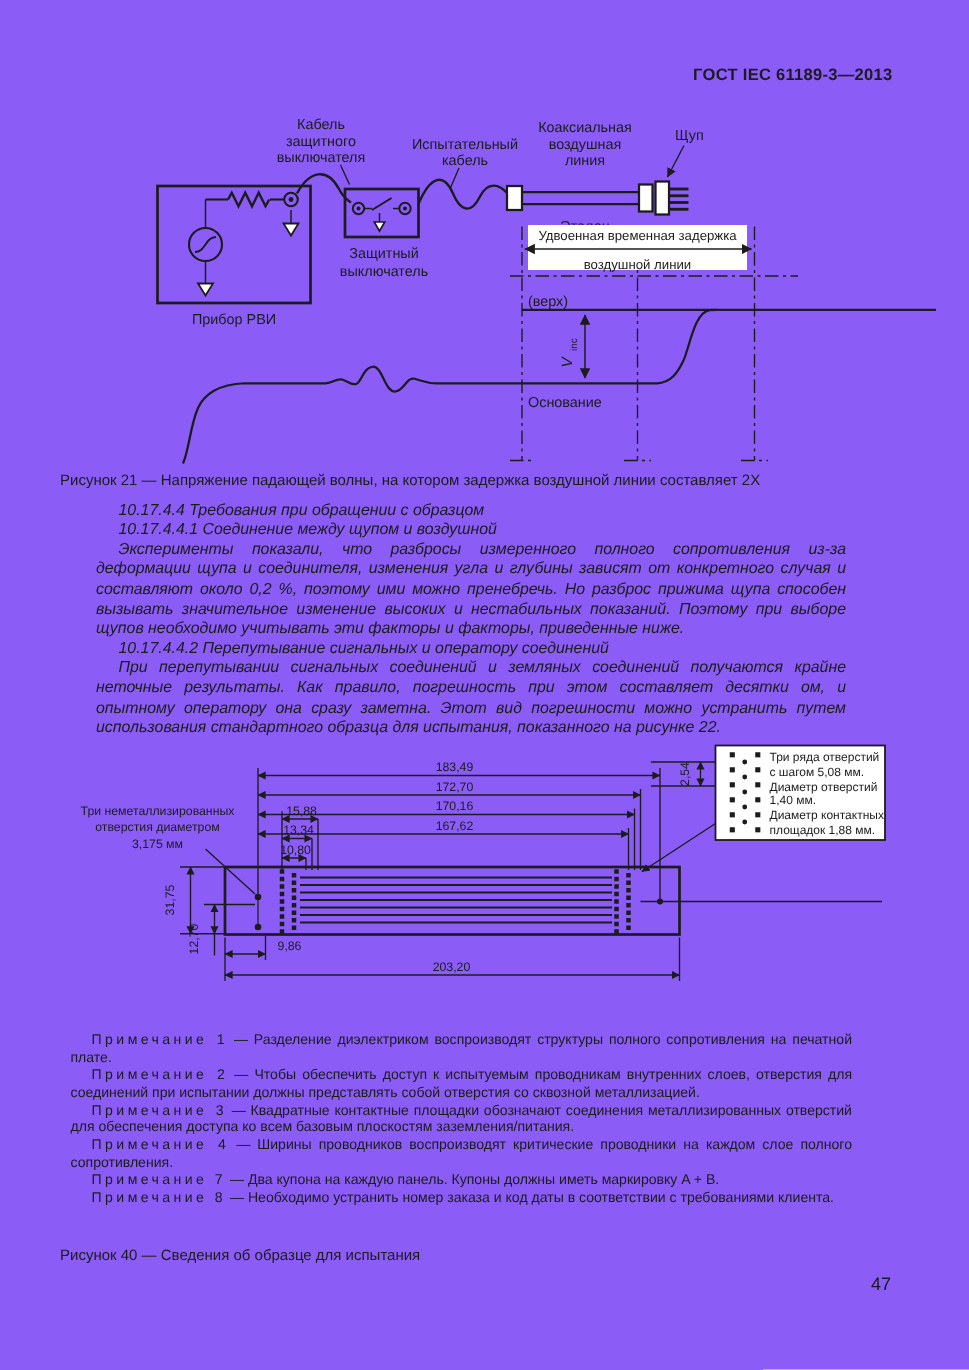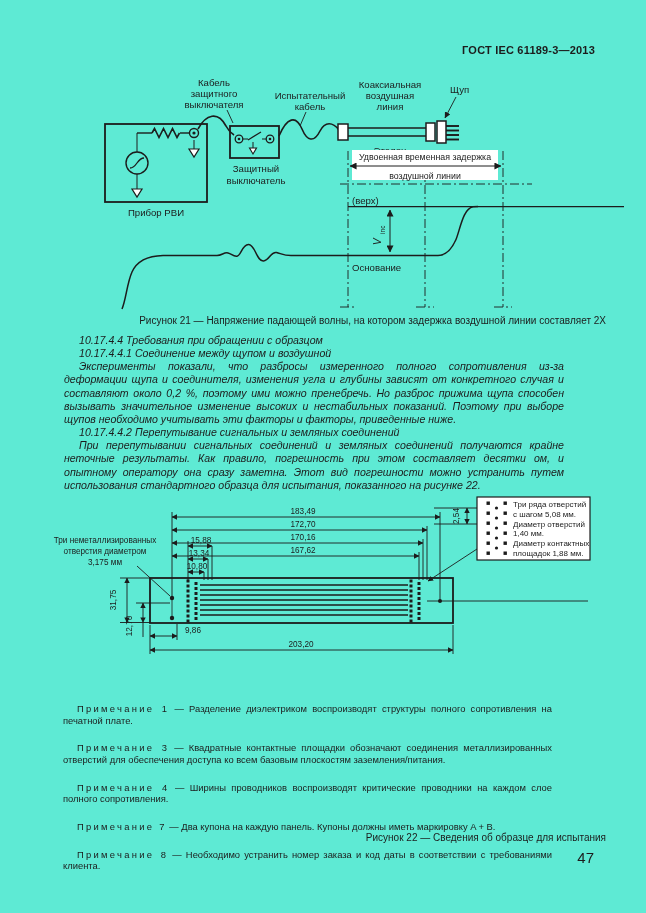--- a/index.html
+++ b/index.html
@@ -1,29 +1,29 @@
 <!DOCTYPE html>
 <html><head>
 <meta charset="utf-8">
 <style>
   html,body{margin:0;padding:0;background:#e8e8e8;}
-  .page{position:relative;width:646px;height:913px;background:#5eead4;overflow:hidden;
+  .page{position:relative;width:646px;height:913px;background:#8b5cf6;overflow:hidden;
         font-family:"Liberation Sans",sans-serif;color:#1c1c1c;}
   .hdr{position:absolute;top:44px;right:51px;font-size:11px;font-weight:bold;letter-spacing:.2px;}
-  .cap{position:absolute;left:40px;width:566px;text-align:right;font-size:10px;}
+  .cap{position:absolute;left:40px;width:566px;text-align:left;font-size:10px;}
   .cap21{top:315px;}
   .cap22{top:832px;}
   .body-text{position:absolute;top:334px;left:64px;width:500px;font-size:10.6px;
              line-height:13.15px;text-align:justify;}
   .body-text p,.body-text h4{margin:0;padding:0;font-size:10.6px;font-weight:normal;text-indent:15px;font-style:italic;}
   .notes{position:absolute;top:687px;left:47px;width:521px;font-size:9.4px;line-height:11.65px;
          text-align:justify;}
-  .note{margin:16px;text-indent:14px;}
+  .note{margin:0;text-indent:14px;}
   .note-label{letter-spacing:2.3px;}
-  .pagenum{position:absolute;top:849px;right:52px;font-size:15px;}
+  .pagenum{position:absolute;top:849px;right:52px;font-size:12px;}
   svg{position:absolute;left:0;}
   svg text{font-family:"Liberation Sans",sans-serif;fill:#1c1c1c;}
   .s1{top:60px;}
   .s2{top:495px;}
 </style>
 </head>
 <body>
 
 <div class="page">
 
@@ -141,21 +141,21 @@
 
     <text x="352" y="271" font-size="9.6">Основание</text>
   </svg>
 
   <div class="cap cap21">Рисунок 21 — Напряжение падающей волны, на котором задержка воздушной линии составляет 2X</div>
 
   <div class="body-text">
     <h4>10.17.4.4 Требования при обращении с образцом</h4>
     <h4>10.17.4.4.1 Соединение между щупом и воздушной</h4>
     <p>Эксперименты показали, что разбросы измеренного полного сопротивления из-за деформации щупа и соединителя, изменения угла и глубины зависят от конкретного случая и составляют около 0,2 %, поэтому ими можно пренебречь. Но разброс прижима щупа способен вызывать значительное изменение высоких и нестабильных показаний. Поэтому при выборе щупов необходимо учитывать эти факторы и факторы, приведенные ниже.</p>
-    <h4>10.17.4.4.2 Перепутывание сигнальных и земляных соединений</h4>
+    <h4>10.17.4.4.2 Перепутывание сигнальных и оператору соединений</h4>
     <p>При перепутывании сигнальных соединений и земляных соединений получаются крайне неточные результаты. Как правило, погрешность при этом составляет десятки ом, и опытному оператору она сразу заметна. Этот вид погрешности можно устранить путем использования стандартного образца для испытания, показанного на рисунке 22.</p>
   </div>
 
   <svg class="s2" width="646" height="170" viewBox="0 495 646 170">
 
     <rect x="150" y="578" width="303" height="45" fill="none" stroke="#1c1c1c" stroke-width="1.8"></rect>
 
     <g fill="#1c1c1c">
       <circle cx="172" cy="598" r="2.2"></circle>
       <circle cx="172" cy="618" r="2.2"></circle>
@@ -310,23 +310,24 @@
       <line x1="177" y1="624" x2="177" y2="640"></line>
       <line x1="150" y1="636" x2="177" y2="636" marker-start="url(#aS2)" marker-end="url(#aE2)"></line>
       <line x1="150" y1="650" x2="453" y2="650" marker-start="url(#aS2)" marker-end="url(#aE2)"></line>
     </g>
     <text x="193" y="633" font-size="8.2" text-anchor="middle">9,86</text>
     <text x="301" y="647" font-size="8.2" text-anchor="middle">203,20</text>
   </svg>
 
   <div class="notes">
     <p class="note"><span class="note-label">Примечание 1</span> <span>— Разделение диэлектриком воспроизводят структуры полного сопротивления на печатной плате.</span></p>
+    <p class="note"><span class="note-label">Примечание 2</span> <span>— Чтобы обеспечить доступ к испытуемым проводникам внутренних слоев, отверстия для соединений при испытании должны представлять собой отверстия со сквозной металлизацией.</span></p>
     <p class="note"><span class="note-label">Примечание 3</span> <span>— Квадратные контактные площадки обозначают соединения металлизированных отверстий для обеспечения доступа ко всем базовым плоскостям заземления/питания.</span></p>
     <p class="note"><span class="note-label">Примечание 4</span> <span>— Ширины проводников воспроизводят критические проводники на каждом слое полного сопротивления.</span></p>
     <p class="note"><span class="note-label">Примечание 7</span> <span>— Два купона на каждую панель. Купоны должны иметь маркировку A + B.</span></p>
     <p class="note"><span class="note-label">Примечание 8</span> <span>— Необходимо устранить номер заказа и код даты в соответствии с требованиями клиента.</span></p>
   </div>
 
-  <div class="cap cap22">Рисунок 22 — Сведения об образце для испытания</div>
+  <div class="cap cap22">Рисунок 40 — Сведения об образце для испытания</div>
 
   <div class="pagenum">47</div>
 
 </div>
 
 </body></html>

